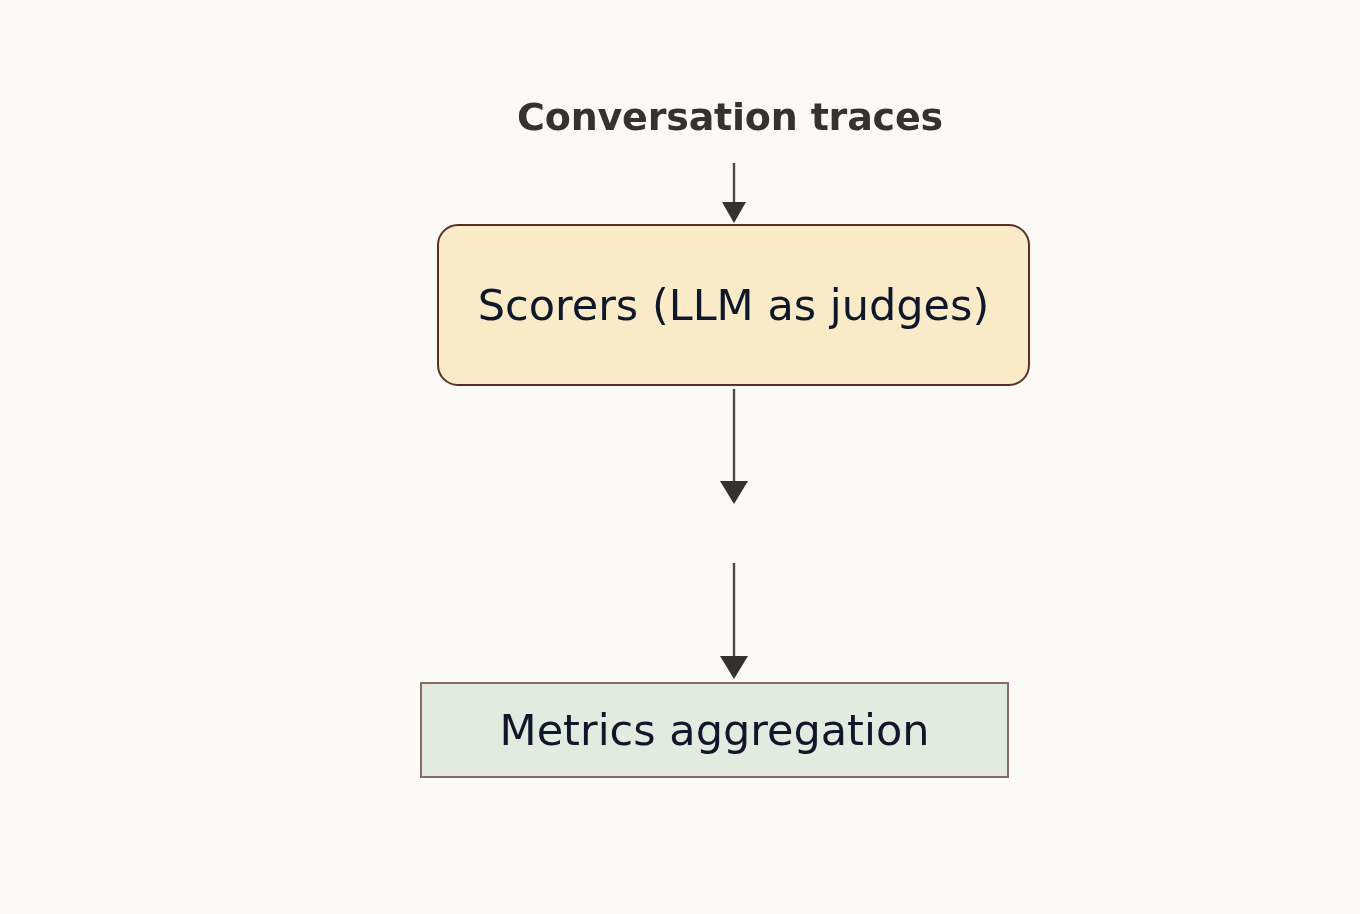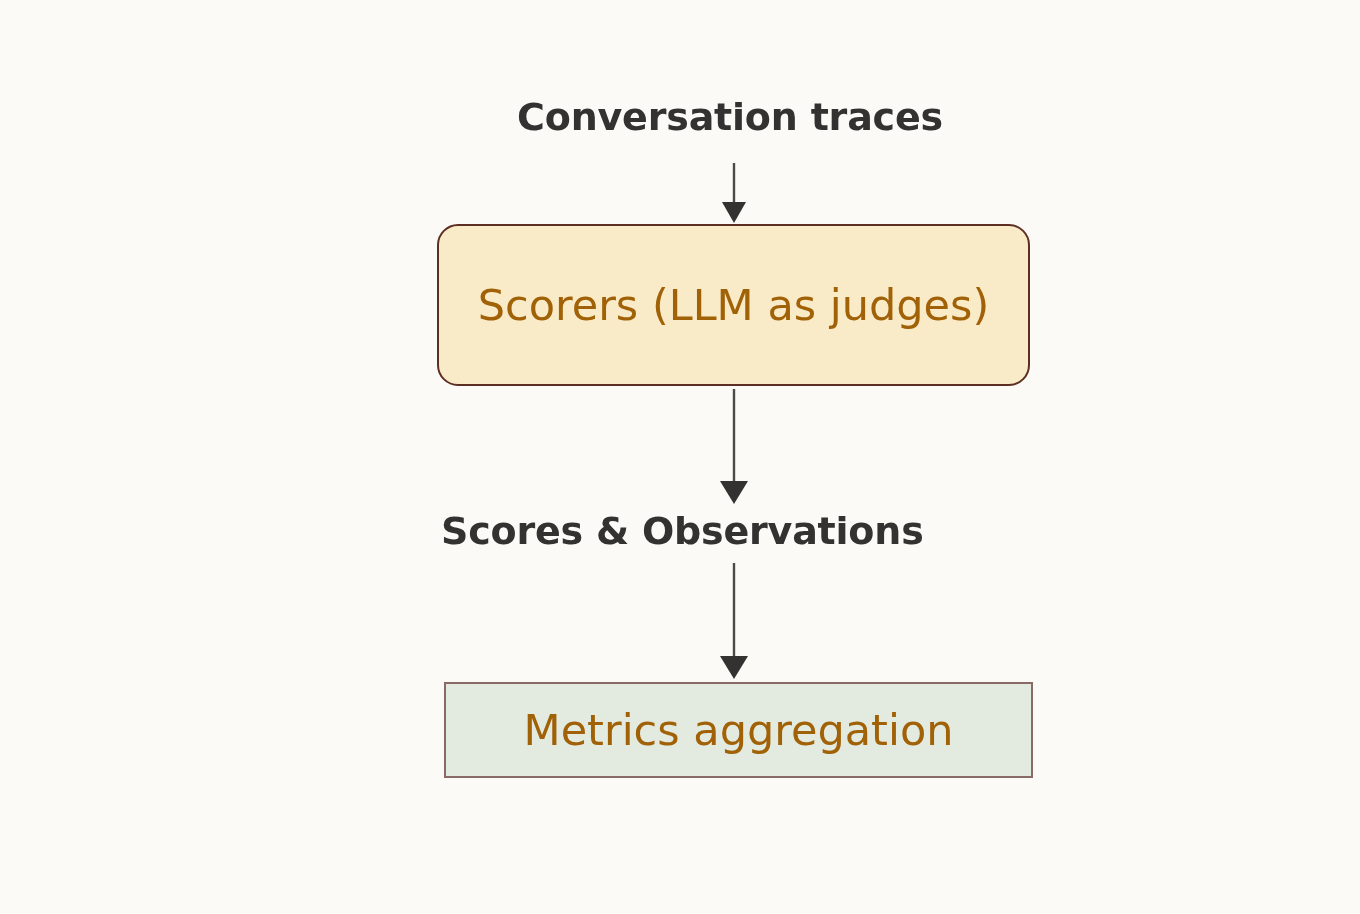--- a/index.html
+++ b/index.html
@@ -44,35 +44,35 @@
 
   
   .node {
     position: absolute;
     box-sizing: border-box;
     display: flex;
     align-items: center;
     justify-content: center;
     font-family: "DejaVu Sans", sans-serif;
     font-weight: normal;
-    color: #a16207;
+    color: #0f172a;
     white-space: nowrap;
   }
   #node-scorers {
     left: 437px;
     top: 224px;
     width: 593px;
     height: 162px;
     background: #faebc8;
     border: 2px solid #5c2f22;
     border-radius: 21px;
     font-size: 43px;
   }
   #node-metrics {
-    left: 444px;
+    left: 420px;
     top: 682px;
     width: 589px;
     height: 96px;
     background: #e3eadf;
     border: 2px solid #8a6a66;
     border-radius: 0;
     font-size: 43px;
   }
   .node-label {
     display: block;
@@ -102,21 +102,20 @@
 <body>
 
 <div id="canvas">
 
   <div class="label-text" id="label-conversation-traces">Conversation traces</div>
 
   <div class="node" id="node-scorers">
     <span class="node-label">Scorers (LLM as judges)</span>
   </div>
 
-  <div class="label-text" id="label-scores-observations">Scores &amp; Observations</div>
 
   <div class="node" id="node-metrics">
     <span class="node-label">Metrics aggregation</span>
   </div>
 
   <svg id="arrow-layer" viewBox="0 0 1360 914">
     <g>
       <line class="arrow-line" x1="734" y1="163" x2="734" y2="205"></line>
       <polygon class="arrow-head" points="722,202 746,202 734,223"></polygon>
     </g>

